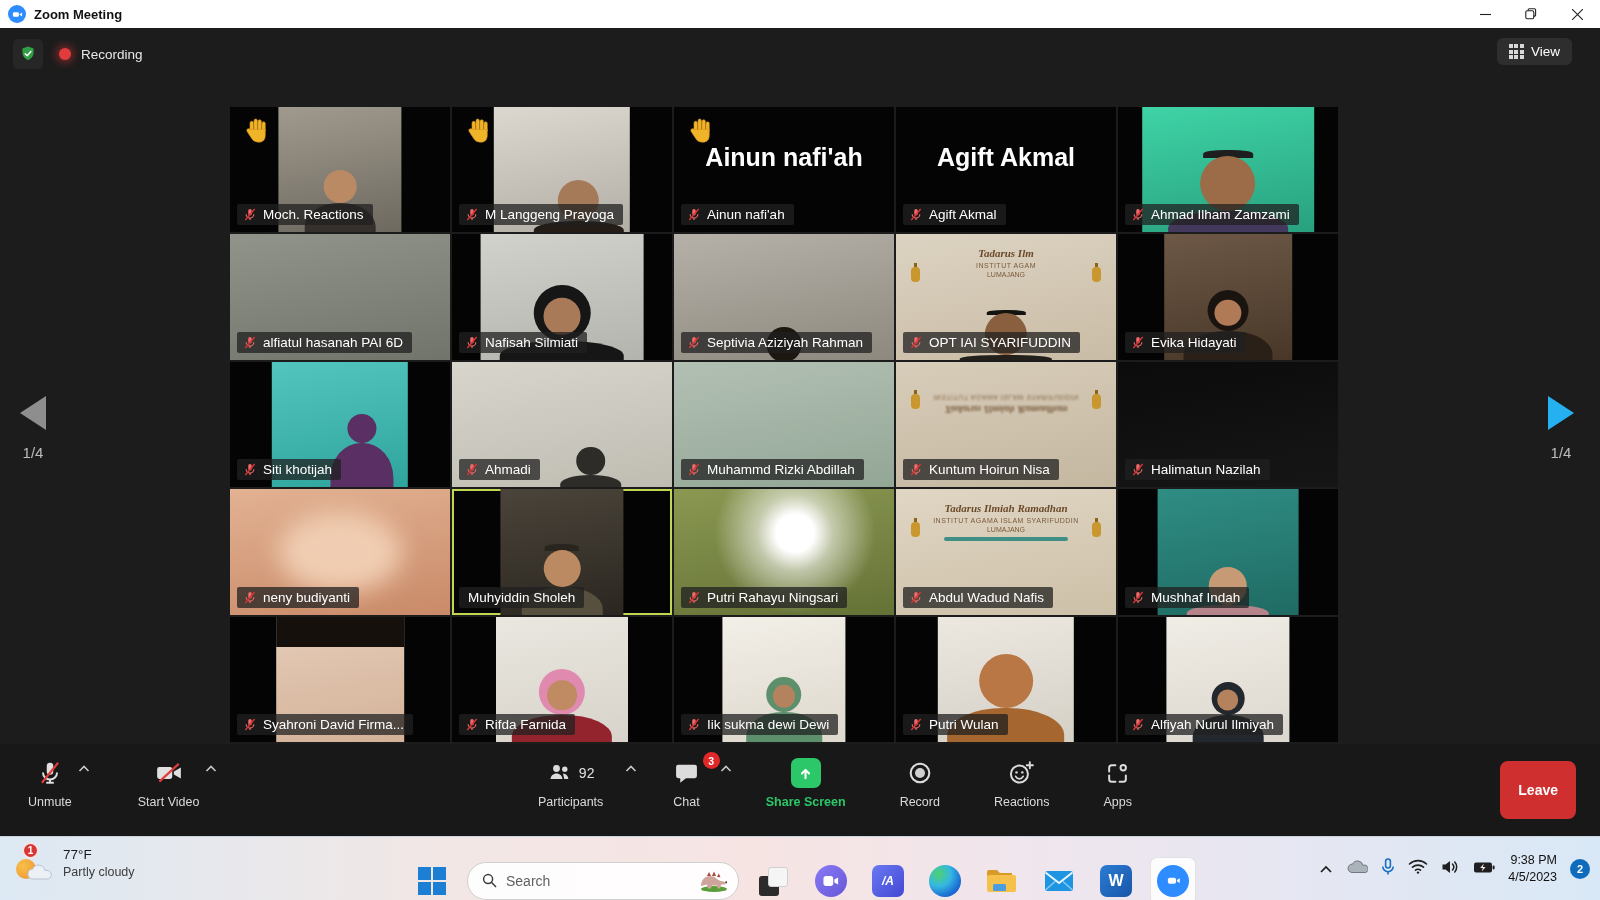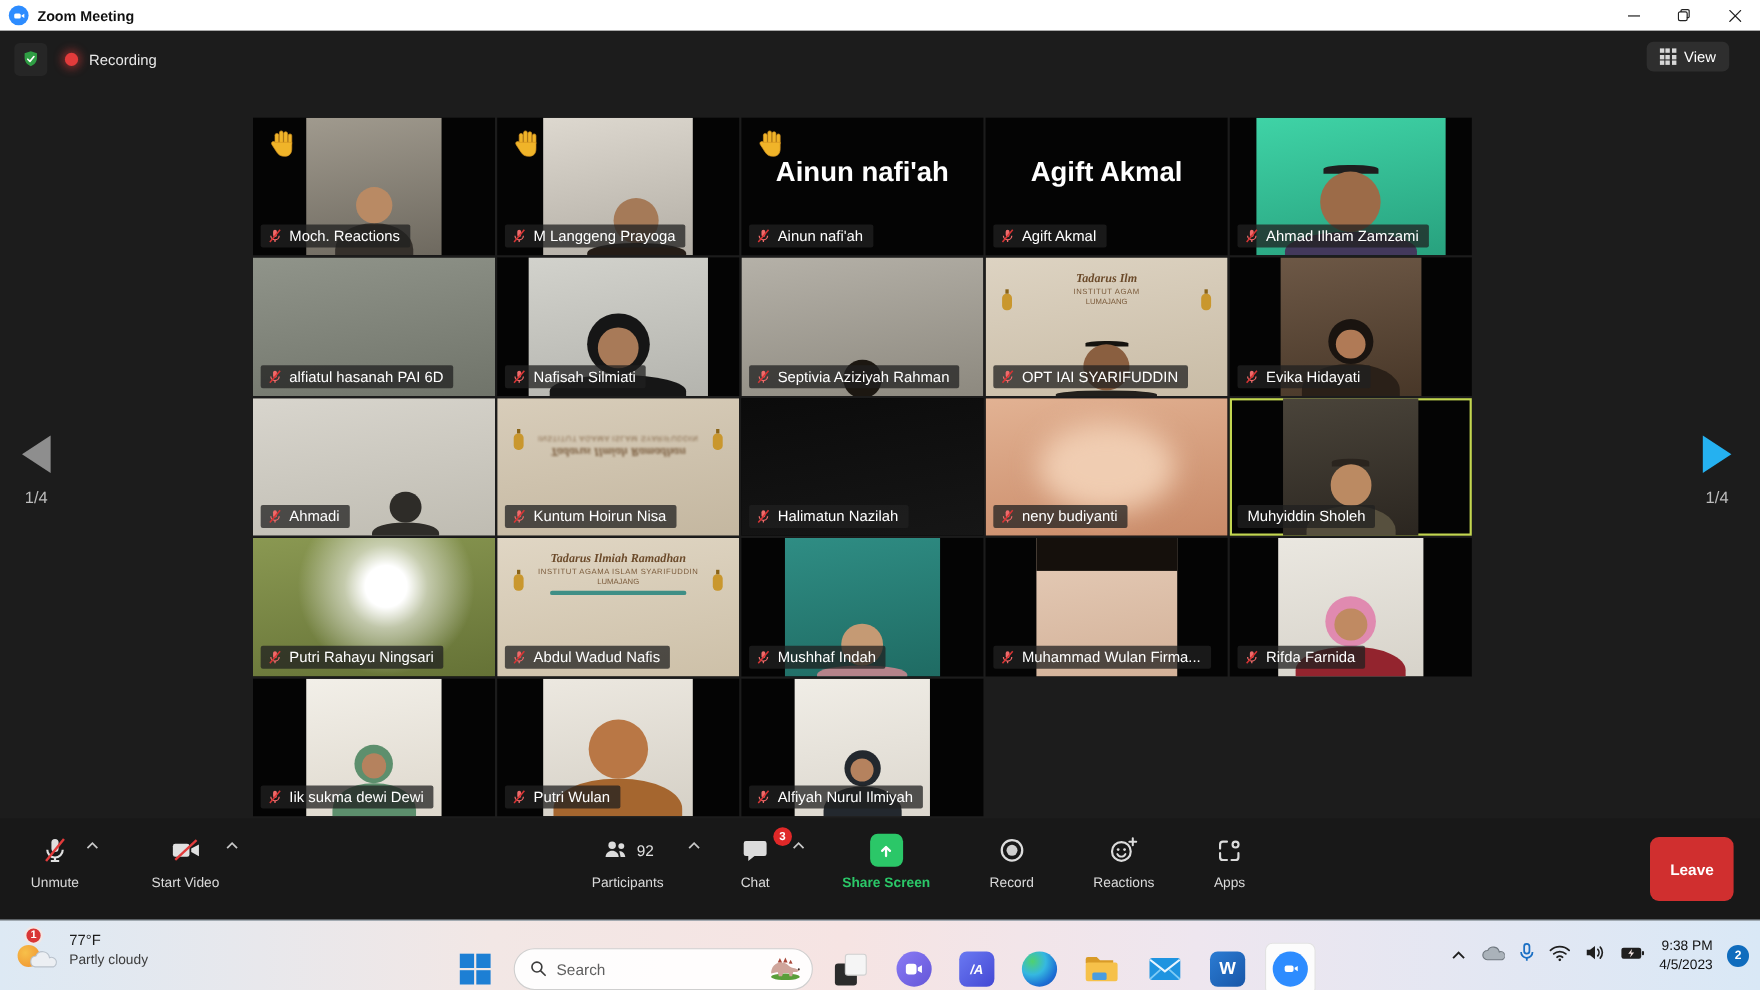--- a/index.html
+++ b/index.html
@@ -407,36 +407,69 @@
               <rect x="9" y="2.5" width="6" height="11" rx="3" fill="#ef6a6a"></rect>
               <path d="M5.5 11.5a6.5 6.5 0 0 0 13 0" fill="none" stroke="#ef6a6a" stroke-width="2"></path>
               <line x1="12" y1="18" x2="12" y2="21.5" stroke="#ef6a6a" stroke-width="2"></line>
               <line x1="4" y1="21.5" x2="20" y2="2.5" stroke="#d93434" stroke-width="2.4"></line>
             </svg>
           </span>
           <span>Evika Hidayati</span>
         </div>
       </div>
       <div class="tile">
+        <div class="vid pillar" style="width: 62%; background: linear-gradient(170deg, rgb(82, 198, 190), rgb(47, 164, 157));">
+          <div class="sil" style="width: 46%; height: 58%; left: 66%; transform: translateX(-50%);">
+            <div class="p-head" style="width: 46%; aspect-ratio: 1 / 1; background: rgb(90, 47, 99);"></div>
+            <div class="p-body" style="background: rgb(90, 47, 99);"></div>
+          </div>
+        </div>
+        <div class="nlabel">
+          <span style="display: flex;">
+            <svg width="14" height="15" viewBox="0 0 24 24">
+              <rect x="9" y="2.5" width="6" height="11" rx="3" fill="#ef6a6a"></rect>
+              <path d="M5.5 11.5a6.5 6.5 0 0 0 13 0" fill="none" stroke="#ef6a6a" stroke-width="2"></path>
+              <line x1="12" y1="18" x2="12" y2="21.5" stroke="#ef6a6a" stroke-width="2"></line>
+              <line x1="4" y1="21.5" x2="20" y2="2.5" stroke="#d93434" stroke-width="2.4"></line>
+            </svg>
+          </span>
+          <span>Siti khotijah</span>
+        </div>
+      </div>
+      <div class="tile">
         <div class="vid full" style="background: linear-gradient(170deg, rgb(216, 213, 205), rgb(191, 188, 178));">
           <div class="sil" style="width: 28%; height: 32%; left: 63%; transform: translateX(-50%);">
             <div class="p-head" style="width: 46%; aspect-ratio: 1 / 1; background: rgb(46, 44, 40);"></div>
             <div class="p-body" style="background: rgb(46, 44, 40);"></div>
           </div>
         </div>
         <div class="nlabel">
           <span style="display: flex;">
             <svg width="14" height="15" viewBox="0 0 24 24">
               <rect x="9" y="2.5" width="6" height="11" rx="3" fill="#ef6a6a"></rect>
               <path d="M5.5 11.5a6.5 6.5 0 0 0 13 0" fill="none" stroke="#ef6a6a" stroke-width="2"></path>
               <line x1="12" y1="18" x2="12" y2="21.5" stroke="#ef6a6a" stroke-width="2"></line>
               <line x1="4" y1="21.5" x2="20" y2="2.5" stroke="#d93434" stroke-width="2.4"></line>
             </svg>
           </span>
           <span>Ahmadi</span>
+        </div>
+      </div>
+      <div class="tile">
+        <div class="vid full" style="background: linear-gradient(170deg, rgb(178, 192, 180), rgb(147, 167, 150));"></div>
+        <div class="nlabel">
+          <span style="display: flex;">
+            <svg width="14" height="15" viewBox="0 0 24 24">
+              <rect x="9" y="2.5" width="6" height="11" rx="3" fill="#ef6a6a"></rect>
+              <path d="M5.5 11.5a6.5 6.5 0 0 0 13 0" fill="none" stroke="#ef6a6a" stroke-width="2"></path>
+              <line x1="12" y1="18" x2="12" y2="21.5" stroke="#ef6a6a" stroke-width="2"></line>
+              <line x1="4" y1="21.5" x2="20" y2="2.5" stroke="#d93434" stroke-width="2.4"></line>
+            </svg>
+          </span>
+          <span>Muhammd Rizki Abdillah</span>
         </div>
       </div>
       <div class="tile">
         <div class="vid full" style="background: linear-gradient(170deg, rgb(216, 205, 186), rgb(196, 183, 160));">
           <div class="banner flipped">
             <div class="b0">Tadarus Ilmiah Ramadhan</div>
             <div class="b1">INSTITUT AGAMA ISLAM SYARIFUDDIN</div>
             <div class="b2"></div>
           </div>
           <div class="lantern l"></div>
@@ -560,21 +593,21 @@
         </div>
         <div class="nlabel">
           <span style="display: flex;">
             <svg width="14" height="15" viewBox="0 0 24 24">
               <rect x="9" y="2.5" width="6" height="11" rx="3" fill="#ef6a6a"></rect>
               <path d="M5.5 11.5a6.5 6.5 0 0 0 13 0" fill="none" stroke="#ef6a6a" stroke-width="2"></path>
               <line x1="12" y1="18" x2="12" y2="21.5" stroke="#ef6a6a" stroke-width="2"></line>
               <line x1="4" y1="21.5" x2="20" y2="2.5" stroke="#d93434" stroke-width="2.4"></line>
             </svg>
           </span>
-          <span>Muhammad Wulan Firma...</span>
+          <span>Syahroni David Firma...</span>
         </div>
       </div>
       <div class="tile">
         <div class="vid pillar" style="width: 60%; background: linear-gradient(170deg, rgb(234, 231, 224), rgb(215, 211, 202));">
           <div class="sil" style="width: 76%; height: 58%; left: 50%; transform: translateX(-50%);">
             <div class="p-head" style="width: 46%; aspect-ratio: 1 / 1; background: rgb(224, 138, 176);">
               <div class="p-face" style="width: 64%; height: 64%; background: rgb(192, 138, 98);"></div>
             </div>
             <div class="p-body" style="background: rgb(147, 36, 46);"></div>
           </div>

